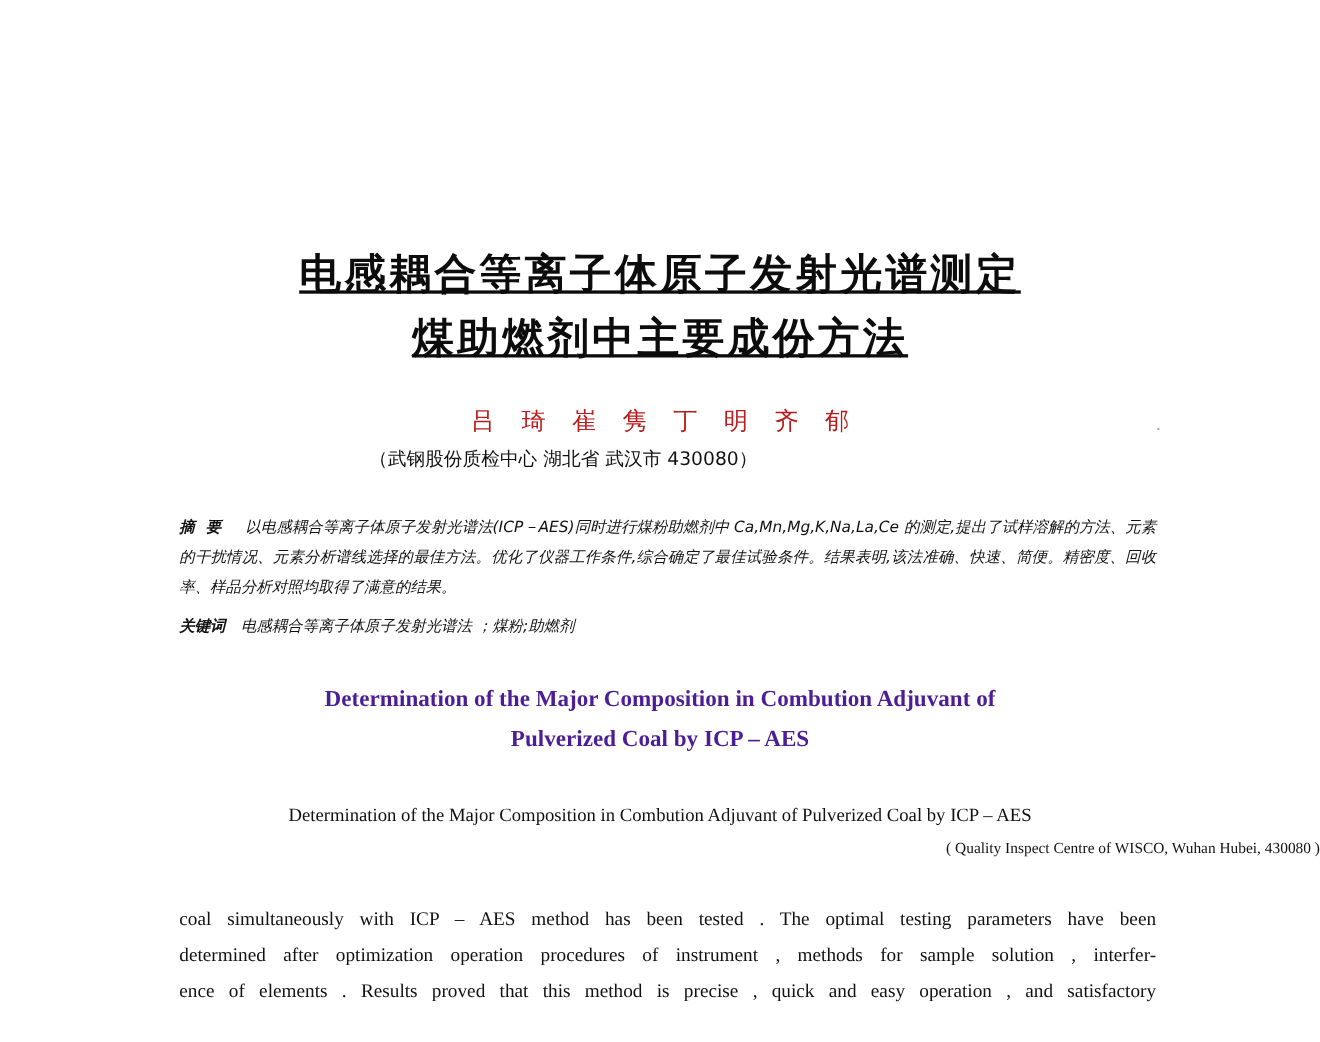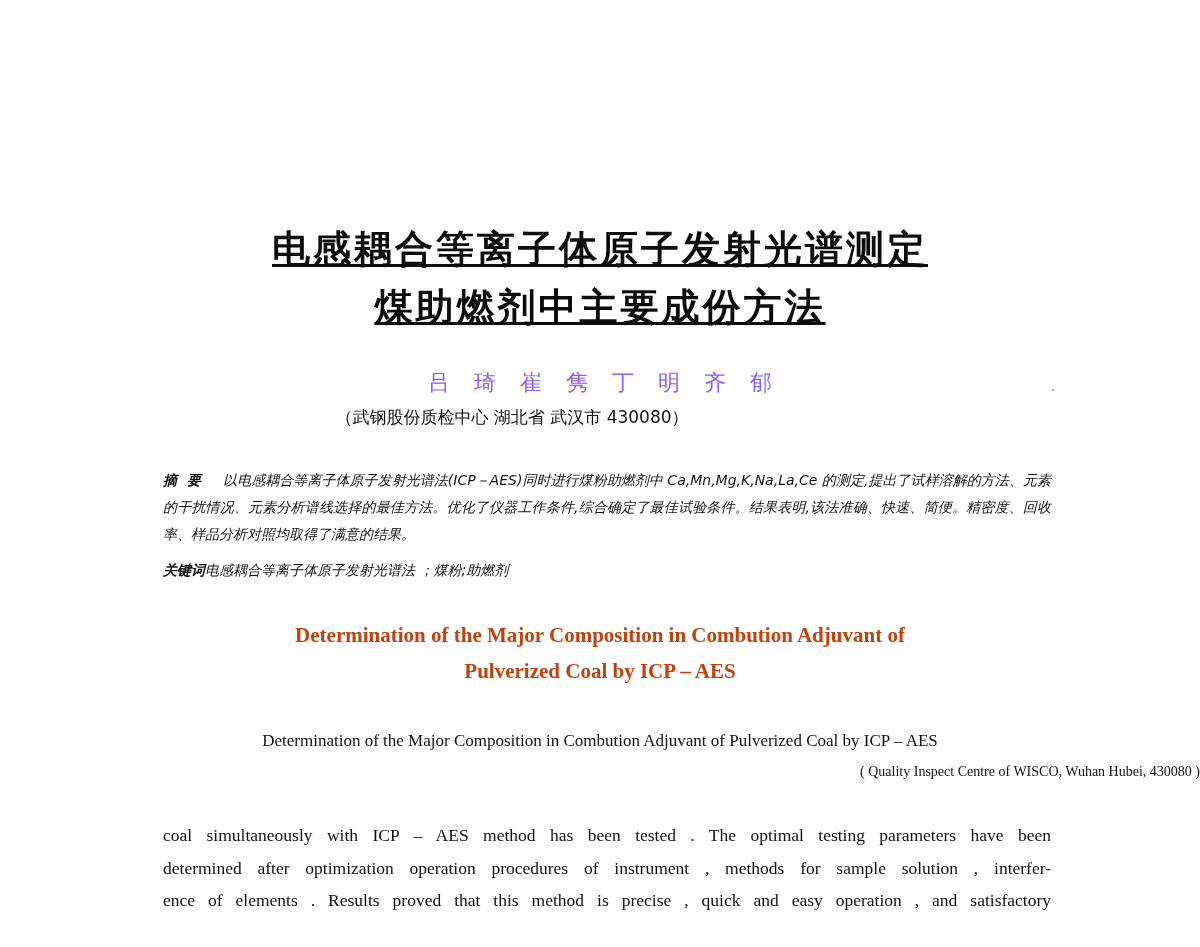--- a/index.html
+++ b/index.html
@@ -5,39 +5,39 @@
     html, body { margin: 0; padding: 0; background: #ffffff; }
     body { width: 1200px; height: 947px; position: relative; overflow: hidden; color: #111; }
     .abs { position: absolute; }
     .cn-title {
       left: 0; width: 1200px; text-align: center;
       font-family: "DejaVu Sans", sans-serif; font-weight: bold;
       font-size: 38px; letter-spacing: 3px; color: #0c0c0c; text-decoration: underline;
     }
     .authors {
       left: 0; width: 1200px; text-align: center;
-      font-family: "DejaVu Serif", serif; font-size: 22px; color: #8b5cf6;
+      font-family: "DejaVu Serif", serif; font-size: 22px; color: #b91c1c;
       word-spacing: 0;
     }
     .authors span { display: inline-block; margin: 0 12px; }
     .affil-cn {
       left: 0; width: 1024px; text-align: center;
       font-family: "DejaVu Sans", sans-serif; font-size: 17px; color: #111;
     }
     .cn-para {
       left: 163px; width: 888px;
       font-family: "DejaVu Sans", sans-serif; font-size: 14px; line-height: 27px;
       color: #111; text-align: justify; font-style: italic;
     }
     .cn-para b { font-weight: bold; margin-right: 12px; letter-spacing: 10px; }
-    .kw-label { font-weight: bold; margin-right: 0; }
+    .kw-label { font-weight: bold; margin-right: 14px; }
     .en-title {
       left: 0; width: 1200px; text-align: center;
       font-family: "Liberation Serif", serif; font-weight: bold; font-size: 21px; line-height: 36px;
-      color: #c2410c;
+      color: #4c1d95;
     }
     .en-sub {
       left: 0; width: 1200px; text-align: center;
       font-family: "Liberation Serif", serif; font-size: 17px; color: #111;
     }
     .en-affil {
       left: 0; width: 1200px; text-align: center;
       font-family: "Liberation Serif", serif; font-size: 14px; color: #111;
     }
     .en-abstract {

